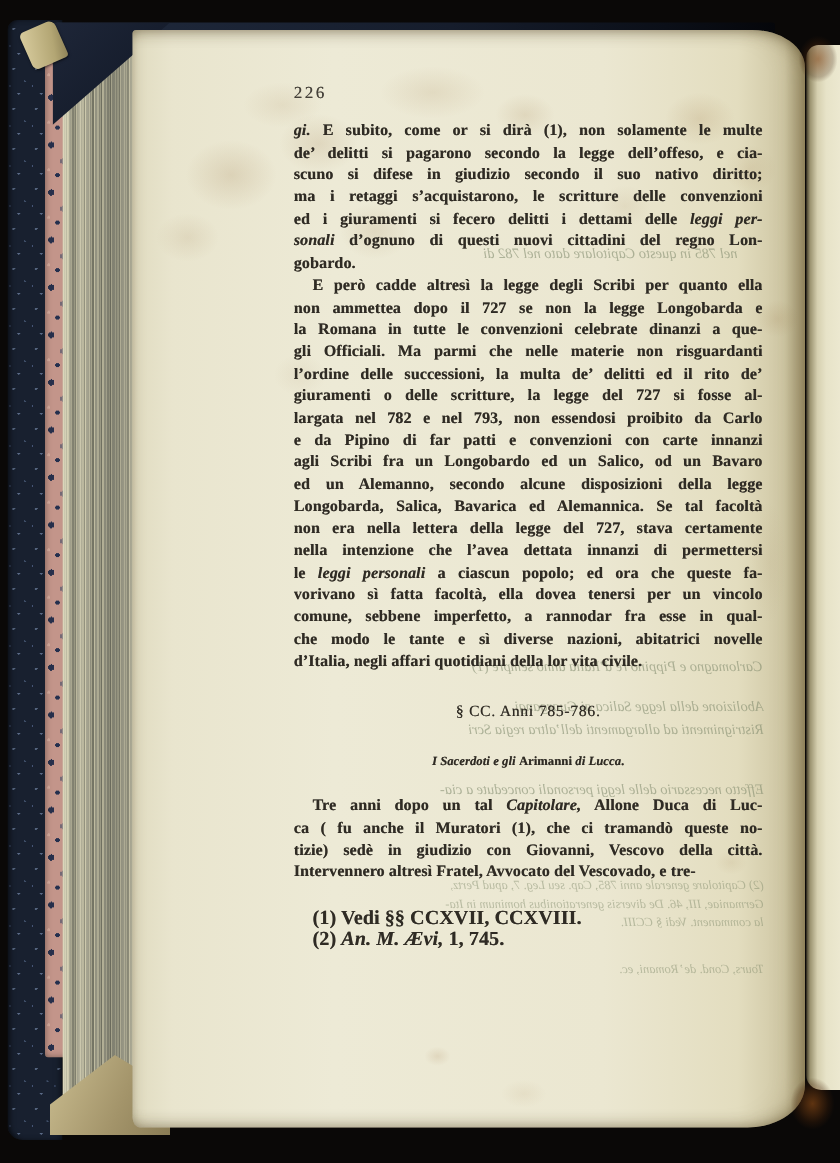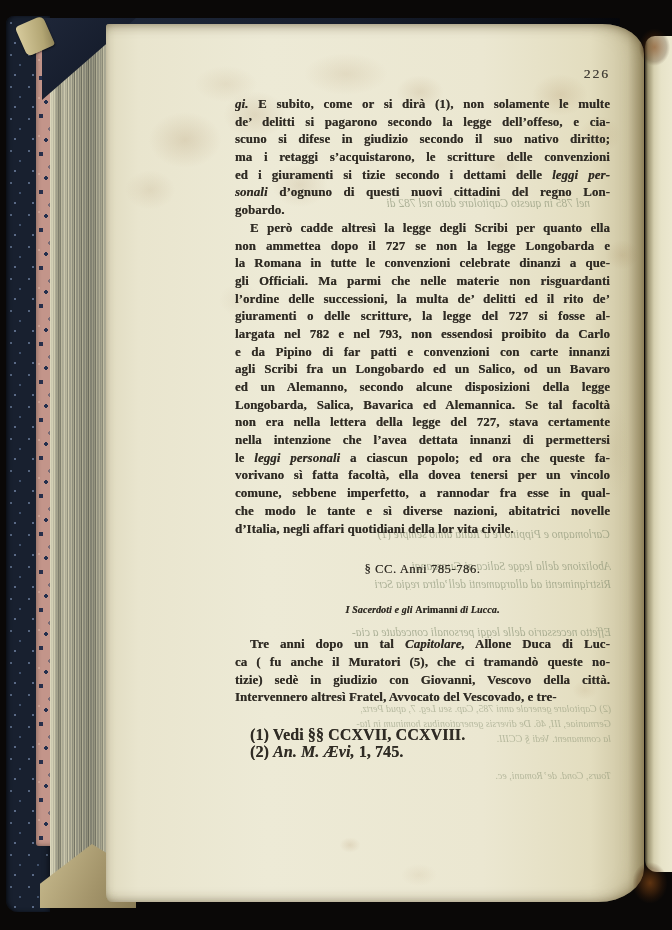--- a/index.html
+++ b/index.html
@@ -129,21 +129,21 @@
   
   .text-block {
     position:absolute; left:129px; top:42px; width:375px;
     color:#2f2b24;
     font-size:12.8px;
     letter-spacing:.1px;
     text-shadow:.2px 0 0 rgba(47,43,36,.7);
   }
   .page-number {
     height:16px; margin-bottom:14px;
-    text-align:right; font-size:13.5px; letter-spacing:2px; color:#45413a;
+    text-align:left; font-size:13.5px; letter-spacing:2px; color:#45413a;
   }
   .tline {
     height:17.7px; line-height:17.7px;
     text-align:justify;
     overflow:hidden;
     font-weight:bold;
   }
   .tline::after { content:""; display:inline-block; width:100%; height:0; vertical-align:top; }
   .tline.last { text-align:left; }
   .tline.last::after { content:none; }
@@ -187,21 +187,21 @@
       <div class="bt small" style="left:345px;top:746px;width:160px">Tours, Cond. de’ Romani, ec.</div>
     </div>
 
     <div class="text-block">
       <div class="page-number">226</div>
       <div class="para">
           <div class="tline"><span class="it">gi.</span><span> E subito, come or si dirà (1), non solamente le multe</span></div>
           <div class="tline"><span>de’ delitti si pagarono secondo la legge dell’offeso, e cia-</span></div>
           <div class="tline"><span>scuno si difese in giudizio secondo il suo nativo diritto;</span></div>
           <div class="tline"><span>ma i retaggi s’acquistarono, le scritture delle convenzioni</span></div>
-          <div class="tline"><span>ed i giuramenti si tizie secondo i dettami delle </span><span class="it">leggi per-</span></div>
+          <div class="tline"><span>ed i giuramenti si fecero delitti i dettami delle </span><span class="it">leggi per-</span></div>
           <div class="tline"><span class="it">sonali</span><span> d’ognuno di questi nuovi cittadini del regno Lon-</span></div>
           <div class="tline last"><span>gobardo.</span></div>
         </div>
       <div class="para">
           <div class="tline ind"><span>E però cadde altresì la legge degli Scribi per quanto ella</span></div>
           <div class="tline"><span>non ammettea dopo il 727 se non la legge Longobarda e</span></div>
           <div class="tline"><span>la Romana in tutte le convenzioni celebrate dinanzi a que-</span></div>
           <div class="tline"><span>gli Officiali. Ma parmi che nelle materie non risguardanti</span></div>
           <div class="tline"><span>l’ordine delle successioni, la multa de’ delitti ed il rito de’</span></div>
           <div class="tline"><span>giuramenti o delle scritture, la legge del 727 si fosse al-</span></div>
@@ -217,21 +217,21 @@
           <div class="tline"><span>comune, sebbene imperfetto, a rannodar fra esse in qual-</span></div>
           <div class="tline"><span>che modo le tante e sì diverse nazioni, abitatrici novelle</span></div>
           <div class="tline last"><span>d’Italia, negli affari quotidiani della lor vita civile.</span></div>
         </div>
       <div class="heading">§ CC. Anni 785-786.</div>
       <div class="subheading">
           <div class="tline last"><span class="it">I Sacerdoti e gli </span><span>Arimanni </span><span class="it">di Lucca</span><span>.</span></div>
         </div>
       <div class="para para3">
           <div class="tline ind"><span>Tre anni dopo un tal </span><span class="it">Capitolare,</span><span> Allone Duca di Luc-</span></div>
-          <div class="tline"><span>ca ( fu anche il Muratori (5), che ci tramandò queste no-</span></div>
+          <div class="tline"><span>ca ( fu anche il Muratori (1), che ci tramandò queste no-</span></div>
           <div class="tline"><span>tizie) sedè in giudizio con Giovanni, Vescovo della città.</span></div>
           <div class="tline last"><span>Intervennero altresì Fratel, Avvocato del Vescovado, e tre-</span></div>
         </div>
       <div class="footnotes">
           <div class="tline last ind"><span>(1) Vedi §§ CCXVII, CCXVIII.</span></div>
           <div class="tline last ind"><span>(2) </span><span class="it">An. M. Ævi,</span><span> 1, 745.</span></div>
         </div>
     </div>
   </div>
 

